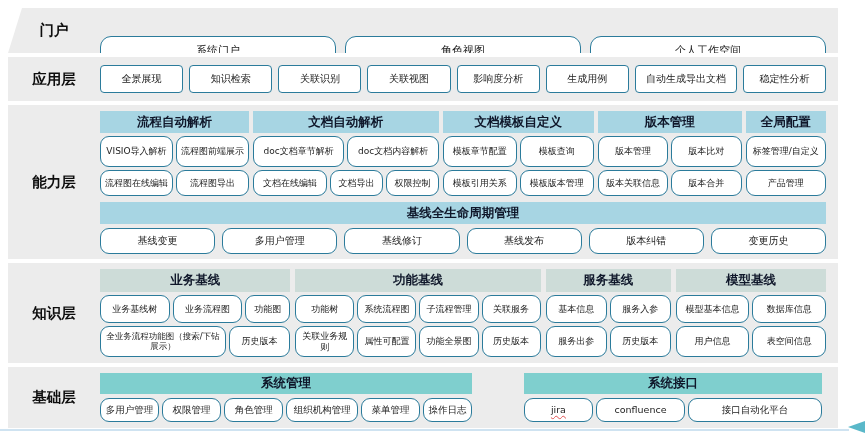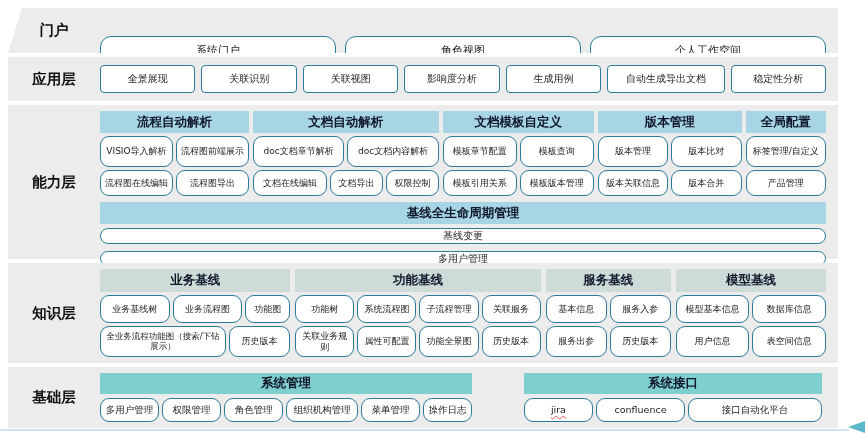--- a/index.html
+++ b/index.html
@@ -33,21 +33,21 @@
   
   #band-app .content{gap:6px;padding:8px 12px 8px 0;}
   #band-app .btn{flex:1;height:28px;font-size:10px;border-radius:4px;}
   
   #cap-content{flex-direction:column;align-items:stretch;padding:6px 12px 5px 0;gap:3px;}
   .cap-group{display:flex;flex-direction:column;gap:3px;}
   .cap-group .hdr{height:22px;}
   .cap-r1{height:31px;}
   .cap-r2{height:26px;justify-content:center;}
   #baseline-hdr{height:22px;margin-top:3px;}
-  #baseline-row{height:26px;gap:7px;margin-top:1px;flex-direction:column;}
+  #baseline-row{height:26px;gap:7px;margin-top:1px;}
   #baseline-row .btn{flex:1;font-size:10px;}
   
   #kn-content{gap:5px;padding:6px 12px 6px 0;align-items:stretch;}
   .kn-group{display:flex;flex-direction:column;gap:3px;}
   .kn-group .hdr{height:23px;}
   .kn-r1{height:28px;}
   .kn-r2{height:31px;}
   
   #base-content{padding:6px 12px 6px 0;align-items:stretch;}
   .base-group{display:flex;flex-direction:column;gap:4px;}
@@ -73,20 +73,21 @@
       <div class="btn big">系统门户</div>
       <div class="btn big">角色视图</div>
       <div class="btn big">个人工作空间</div>
     </div>
   </div>
 
   <div class="band" id="band-app">
     <div class="layer-label">应用层</div>
     <div class="content">
       <div class="btn">全景展现</div>
+      <div class="btn">知识检索</div>
       <div class="btn">关联识别</div>
       <div class="btn">关联视图</div>
       <div class="btn">影响度分析</div>
       <div class="btn">生成用例</div>
       <div class="btn" style="flex:1.25">自动生成导出文档</div>
       <div class="btn">稳定性分析</div>
     </div>
   </div>
 
   <div class="band" id="band-capability">

